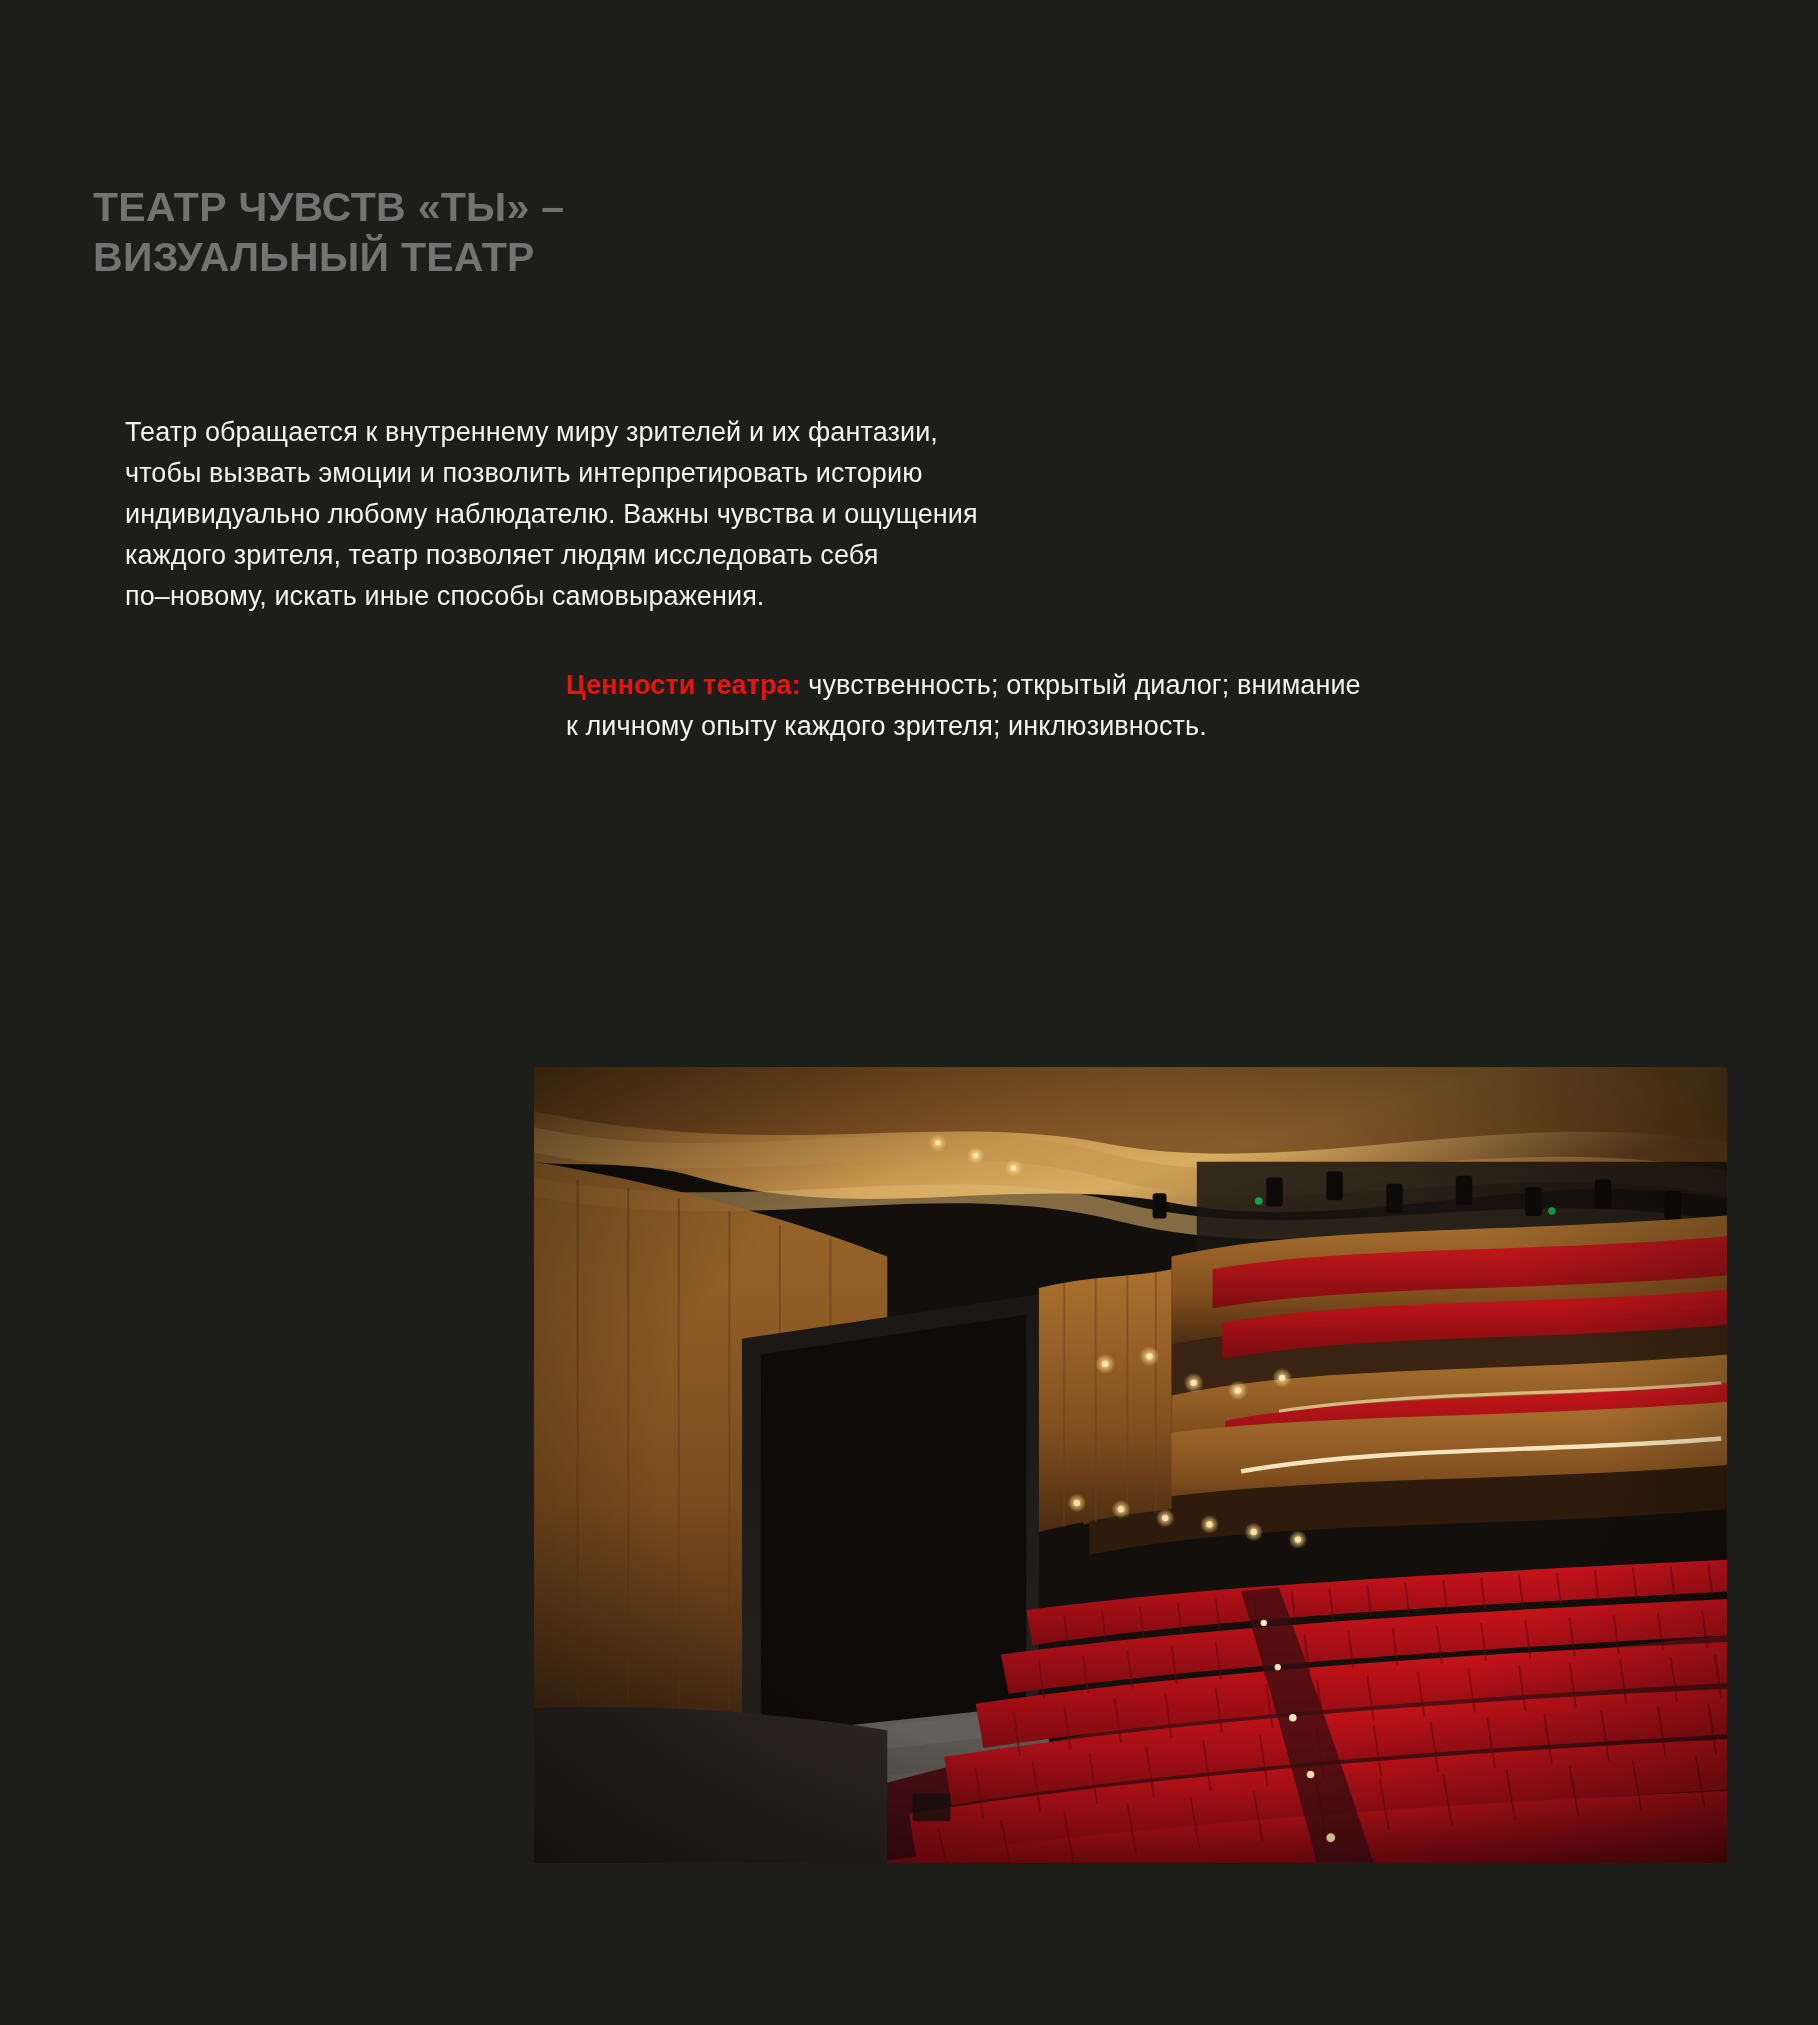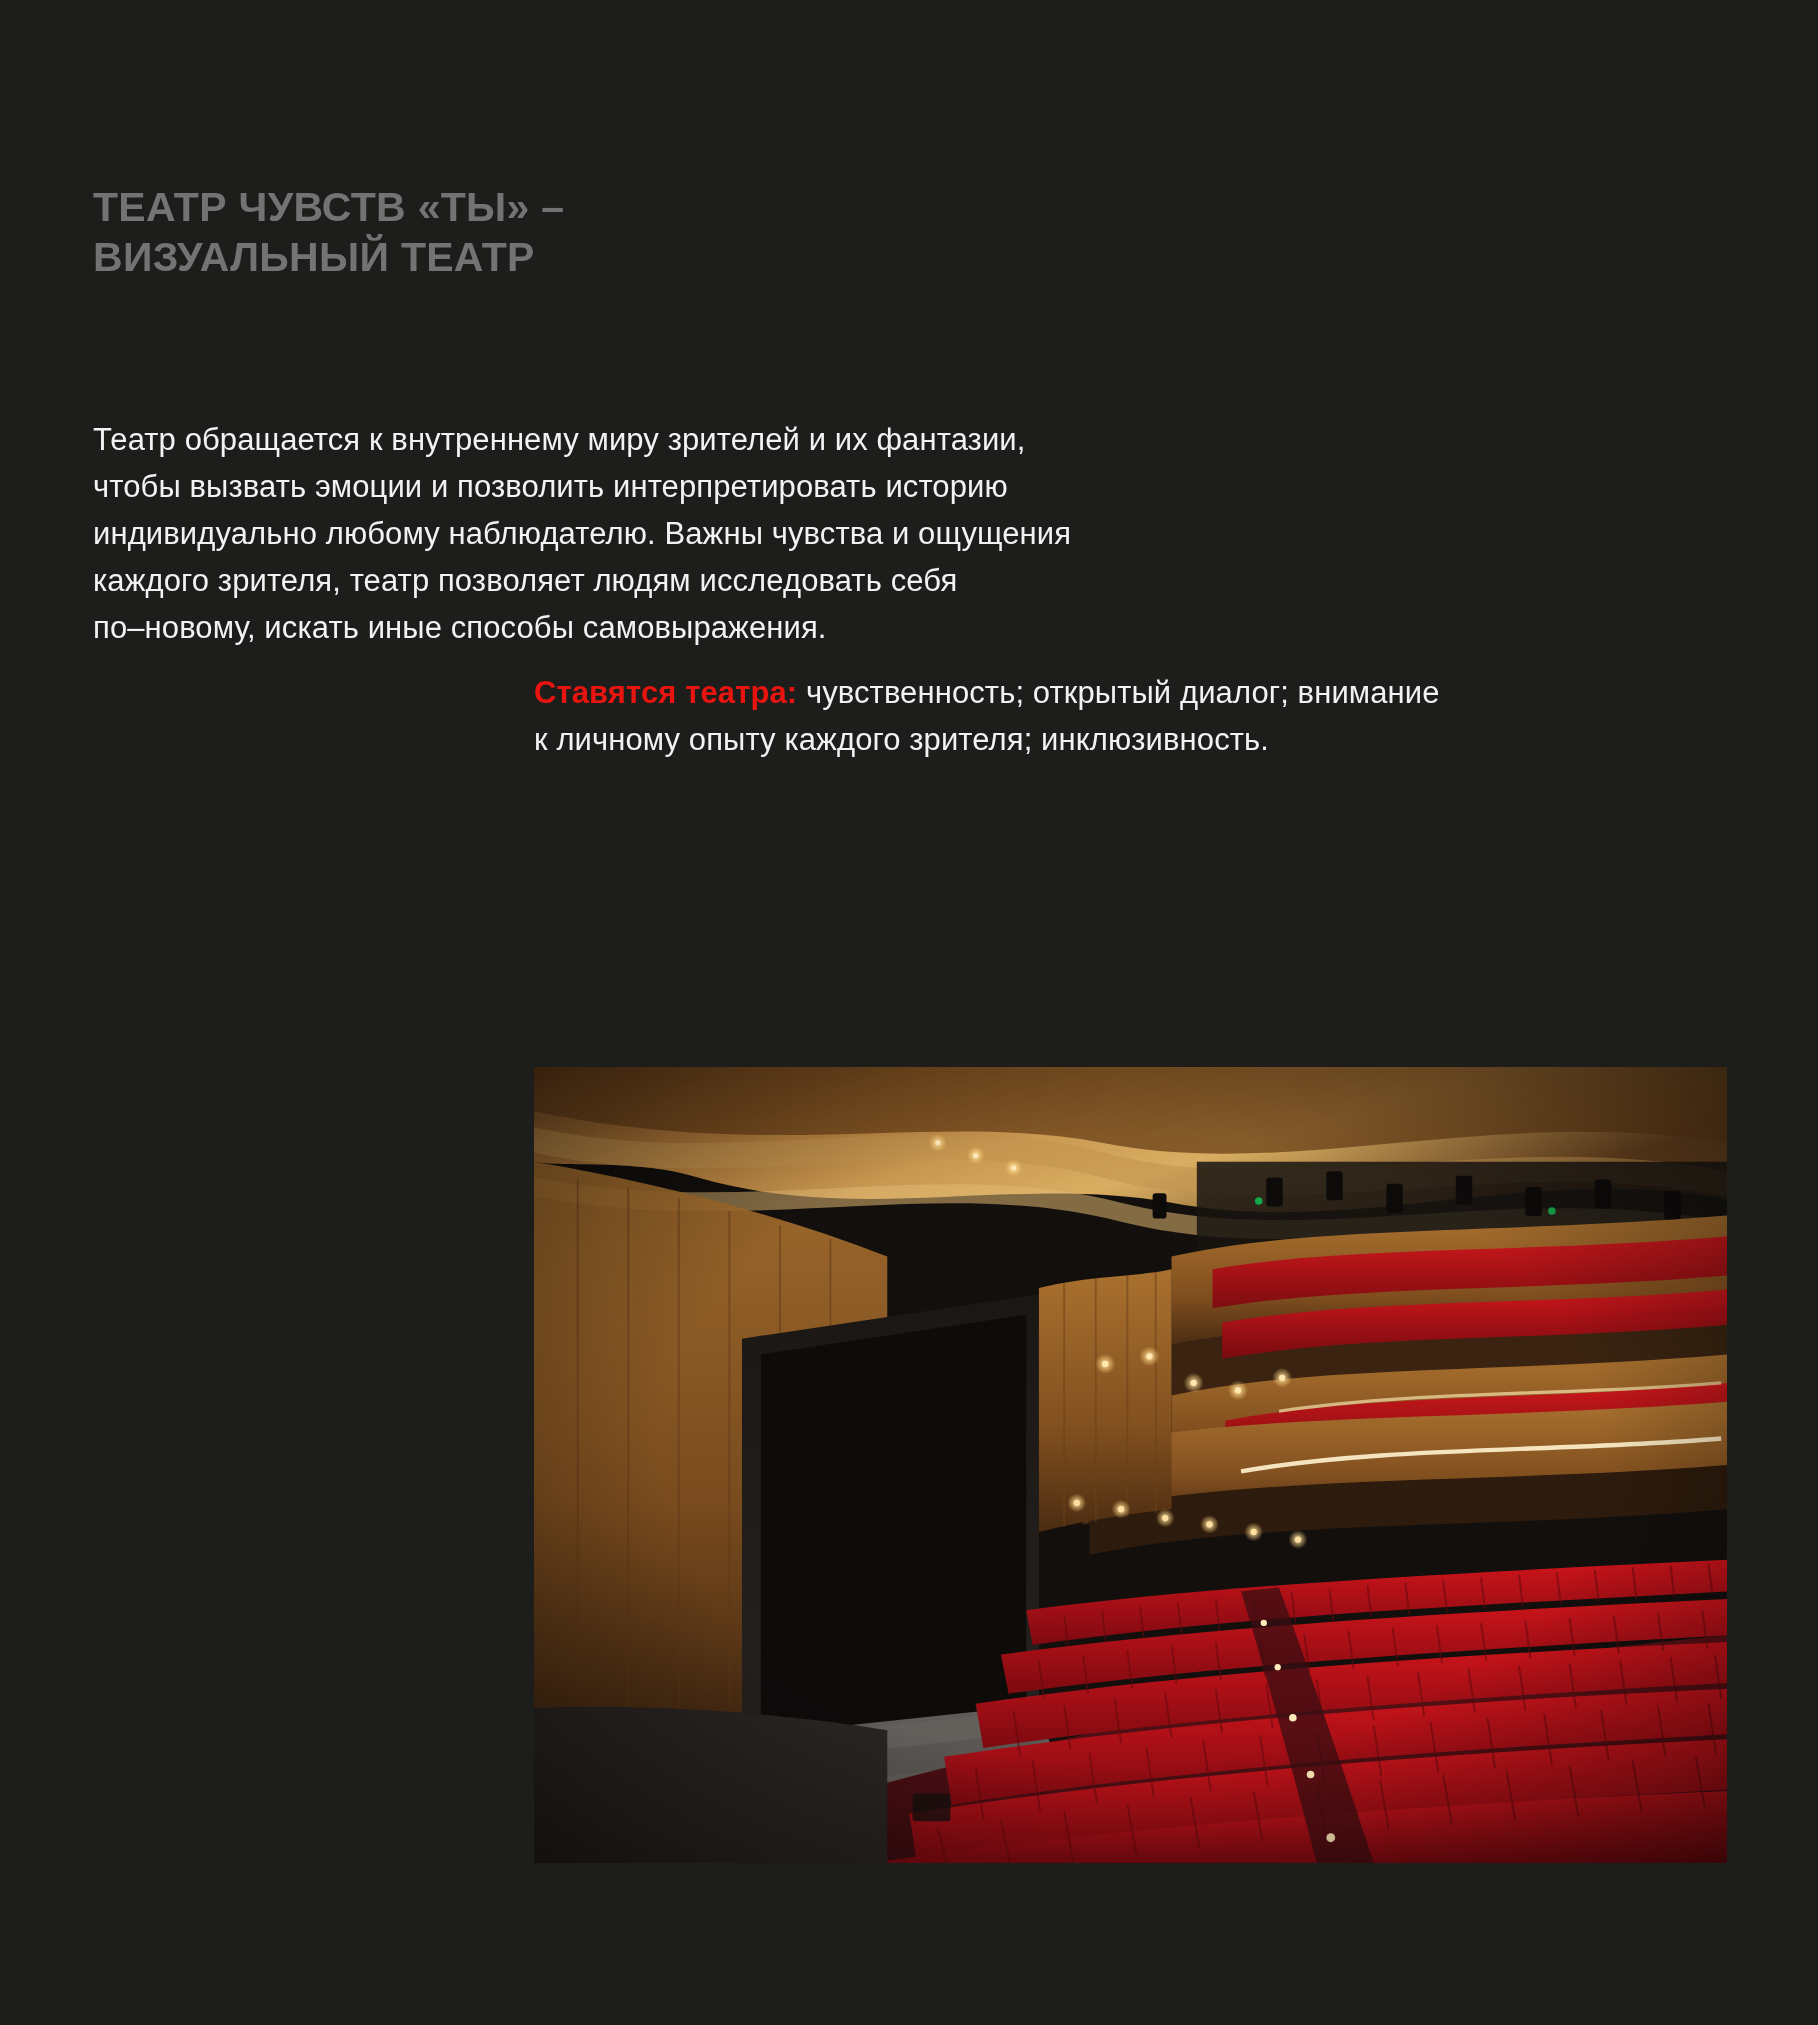--- a/index.html
+++ b/index.html
@@ -33,26 +33,27 @@
     font-weight: bold;
     letter-spacing: 0.3px;
     color: #737373;
     text-transform: uppercase;
     white-space: pre-line;
   }
 
   
   .para {
     position: absolute;
-    font-size: 31px;
+    font-size: 27px;
     line-height: 1.52;
     font-weight: normal;
     color: #f2f2f2;
     white-space: pre-line;
     letter-spacing: 0.1px;
+    margin-left: 32px;
   }
   .para-1 {
     left: 93px;
     top: 385px;
     width: 1231px;
   }
   .para-values {
     left: 534px;
     top: 638px;
     width: 1137px;
@@ -106,21 +107,21 @@
 
   <h1 class="title">ТЕАТР ЧУВСТВ «ТЫ» –
 ВИЗУАЛЬНЫЙ ТЕАТР</h1>
 
   <p class="para para-1">Театр обращается к внутреннему миру зрителей и их фантазии,
 чтобы вызвать эмоции и позволить интерпретировать историю
 индивидуально любому наблюдателю. Важны чувства и ощущения
 каждого зрителя, театр позволяет людям исследовать себя
 по–новому, искать иные способы самовыражения.</p>
 
-  <p class="para para-values"><span class="label">Ставятся театра:</span><span> чувственность; открытый диалог; внимание
+  <p class="para para-values"><span class="label">Ценности театра:</span><span> чувственность; открытый диалог; внимание
 к личному опыту каждого зрителя; инклюзивность.</span></p>
 
 
   <div class="photo">
     <svg viewBox="0 0 1890 1260" preserveAspectRatio="xMidYMid slice" aria-hidden="true">
       <defs>
         <linearGradient id="woodCeil" x1="0" y1="0" x2="1" y2="0.4">
           <stop offset="0%" stop-color="#7a4a21"></stop>
           <stop offset="35%" stop-color="#b9823f"></stop>
           <stop offset="70%" stop-color="#d9ae62"></stop>

